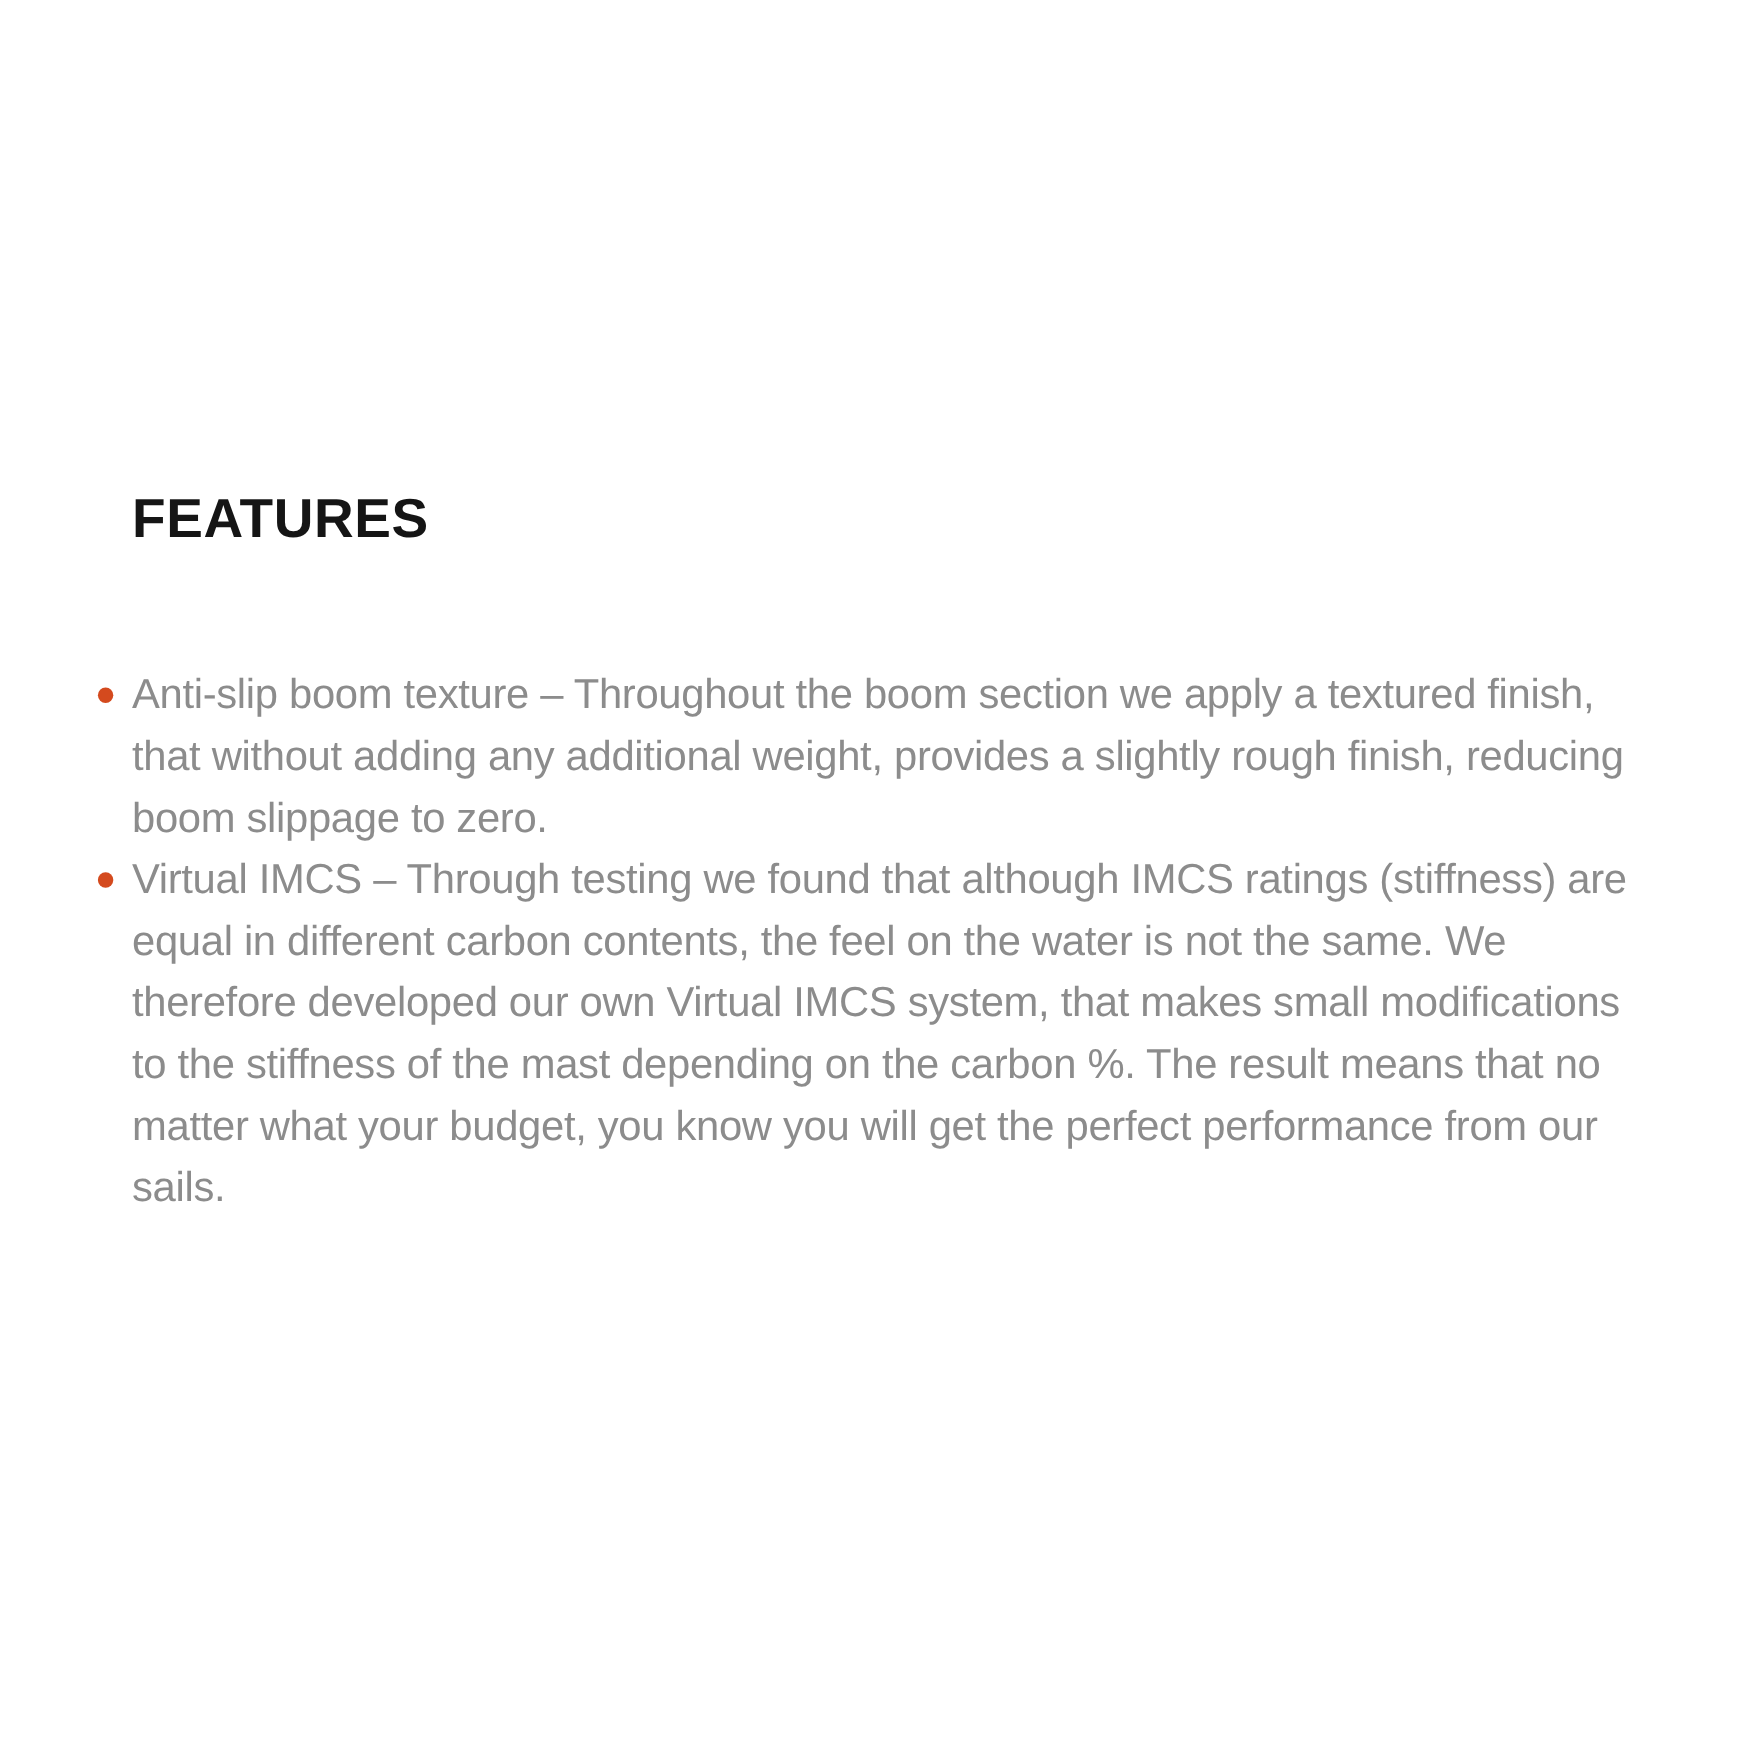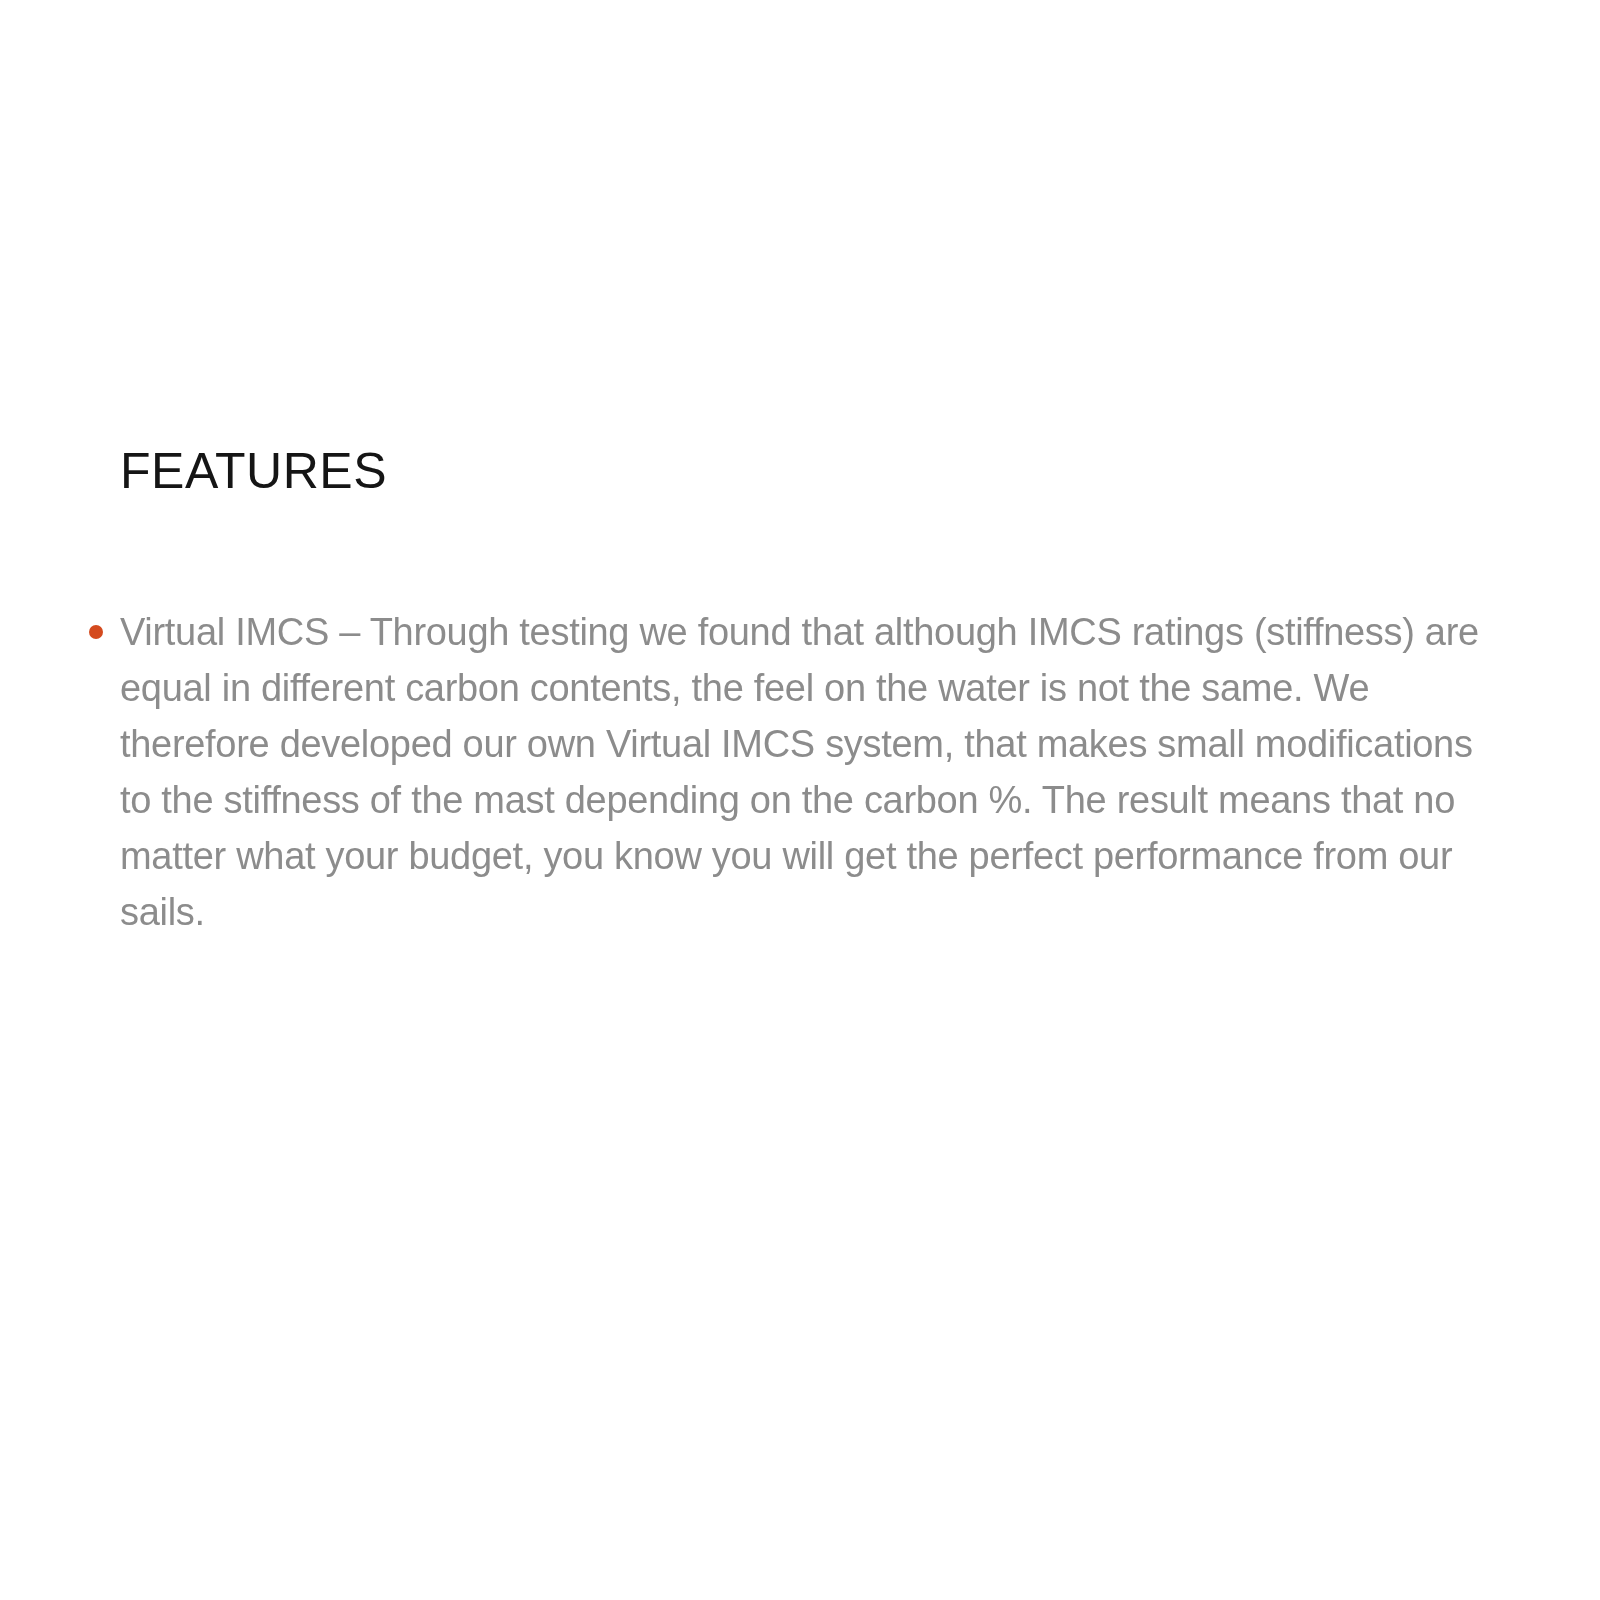--- a/index.html
+++ b/index.html
@@ -20,21 +20,21 @@
     top: 0;
     width: 1385px;
   }
   .section-title {
     position: absolute;
     left: 0;
     top: 446px;
     margin: 0;
     font-size: 50px;
     line-height: 50px;
-    font-weight: 400;
+    font-weight: 700;
     letter-spacing: 0.5px;
     color: #151515;
     white-space: nowrap;
   }
   .features-list {
     position: absolute;
     left: 0;
     top: 604px;
     margin: 0;
     padding: 0;
@@ -62,16 +62,20 @@
 </style>
 </head>
 <body>
 
 <main class="features-section">
   <h1 class="section-title">FEATURES</h1>
 
   <ul class="features-list">
     <li class="feature-item">
       <span class="bullet-dot"></span>
+      <span>Anti-slip boom texture – Throughout the boom section we apply a textured finish, that without adding any additional weight, provides a slightly rough finish, reducing boom slippage to zero.</span>
+    </li>
+    <li class="feature-item">
+      <span class="bullet-dot"></span>
       <span>Virtual IMCS – Through testing we found that although IMCS ratings (stiffness) are equal in different carbon contents, the feel on the water is not the same. We therefore developed our own Virtual IMCS system, that makes small modifications to the stiffness of the mast depending on the carbon %. The result means that no matter what your budget, you know you will get the perfect performance from our sails.</span>
     </li>
   </ul>
 </main>
 
 </body></html>

